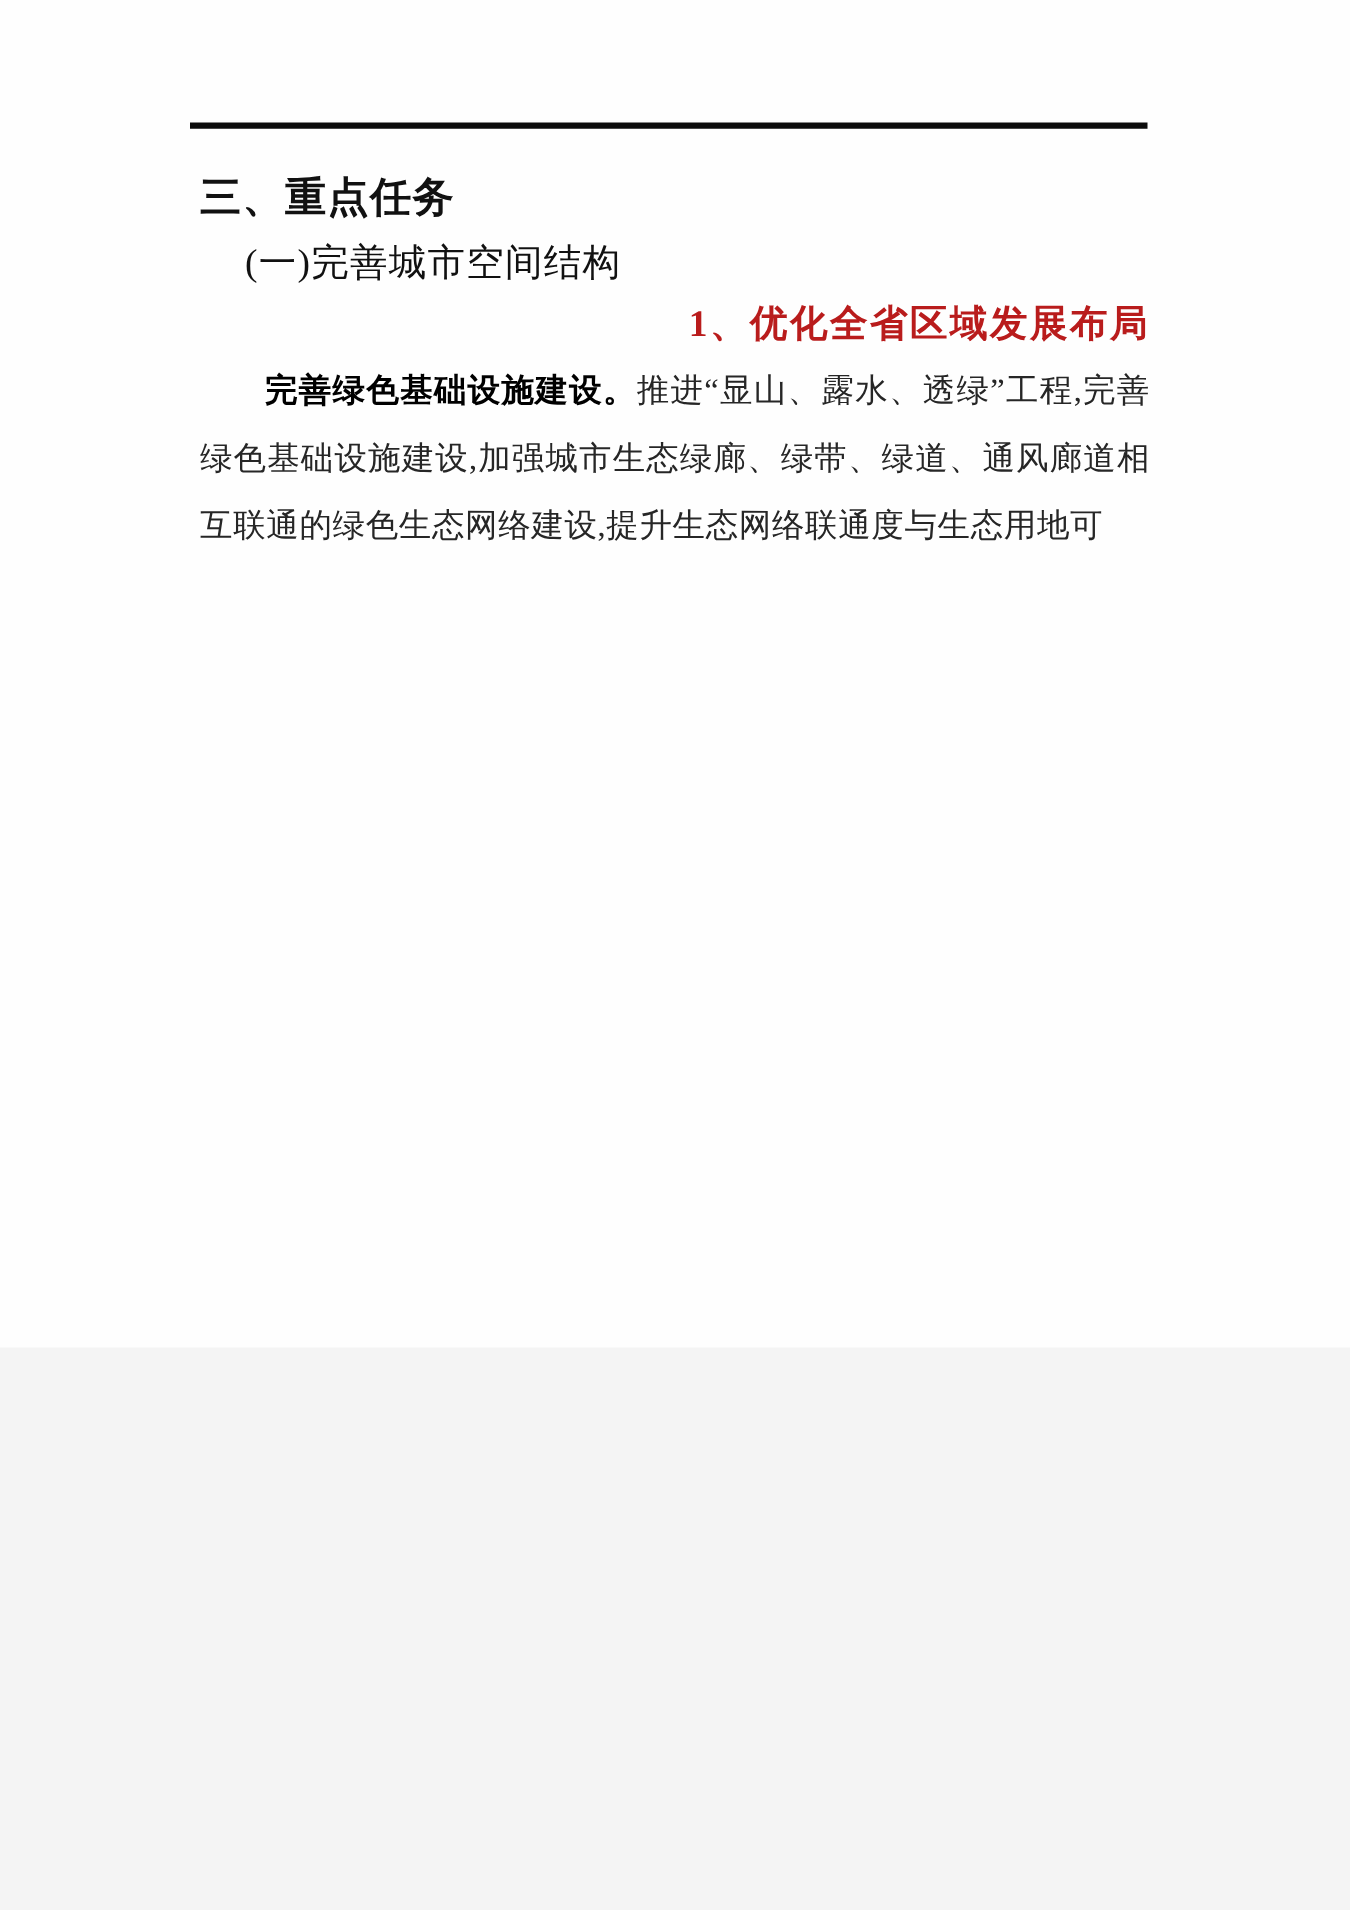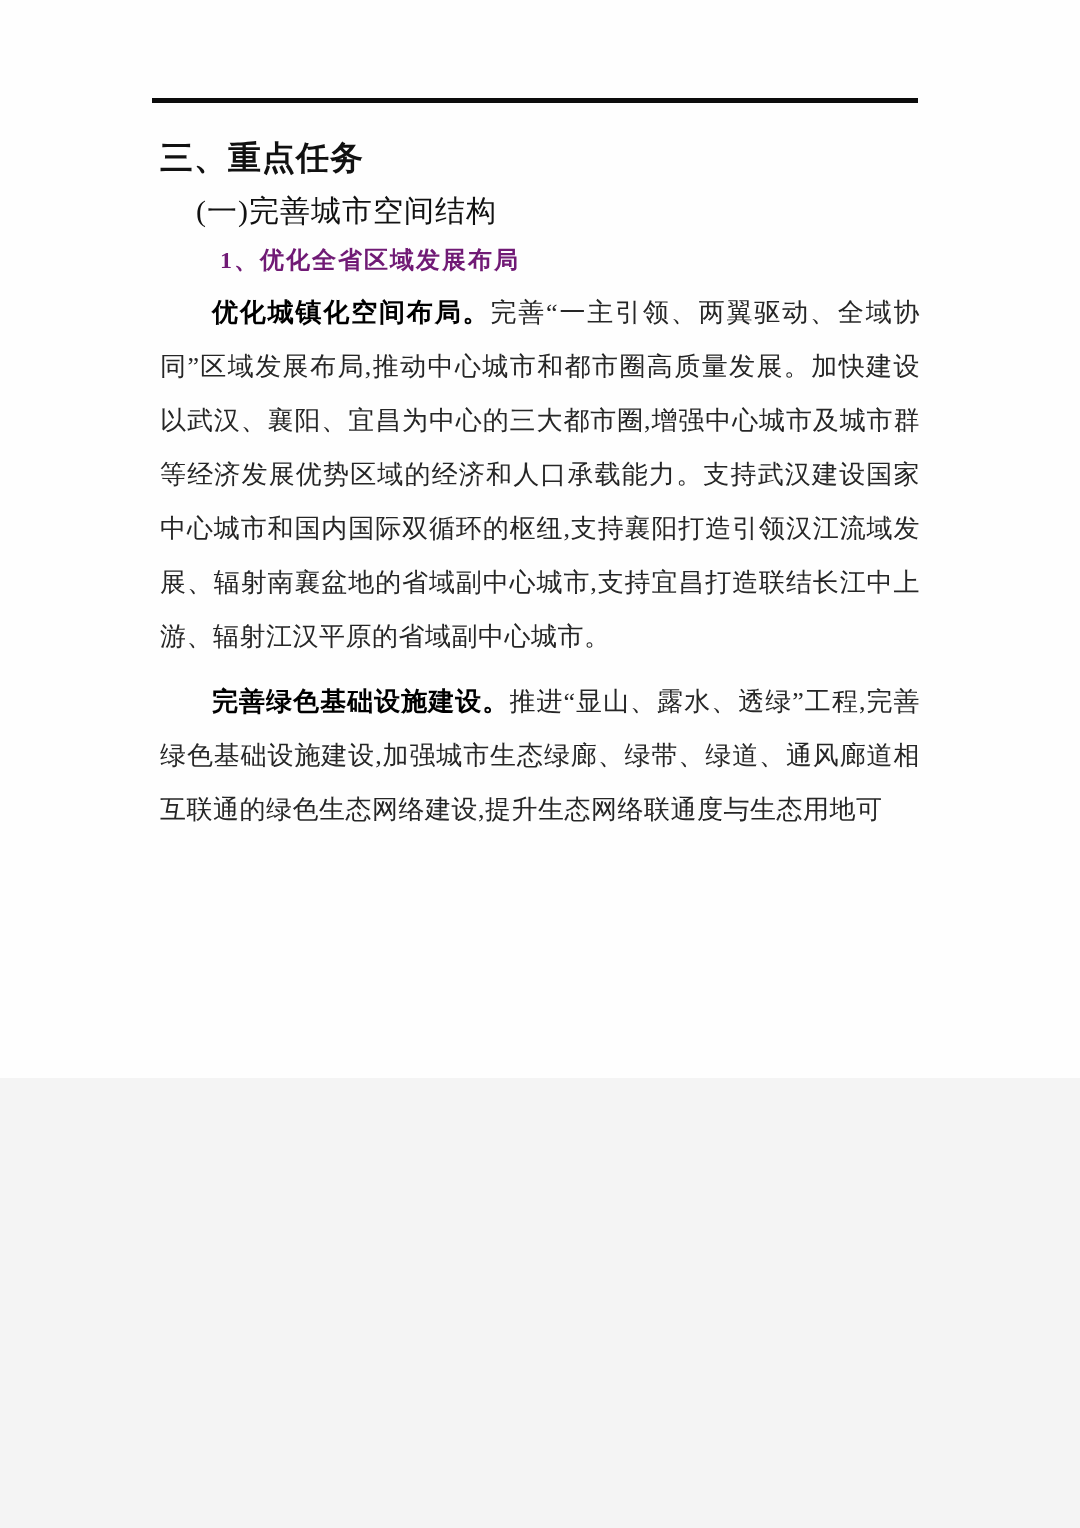--- a/index.html
+++ b/index.html
@@ -45,25 +45,26 @@
     padding-left: 36px;
     font-size: 30px;
     line-height: 40px;
     font-weight: 400;
     color: #111;
     letter-spacing: 1px;
   }
   h3.topic-title {
     margin: 9px 0 5px 0;
     padding-left: 60px;
-    font-size: 24px;
+    font-size: 30px;
     line-height: 40px;
     font-weight: 700;
-    color: #701a75;
+    color: #b91c1c;
     letter-spacing: 2px;
+    text-align: right;
   }
   h3.topic-title.second {
     margin-top: 0;
   }
   p.para {
     margin: 0 0 10px 0;
     font-size: 26px;
     line-height: 54px;
     text-indent: 52px;
     text-align: justify;
@@ -93,21 +94,20 @@
   <div class="content">
 
     <div class="top-rule"></div>
 
     <h1 class="sec-title">三、重点任务</h1>
 
     <h2 class="subsec-title">(一)完善城市空间结构</h2>
 
     <h3 class="topic-title">1、优化全省区域发展布局</h3>
 
-    <p class="para"><span class="lead">优化城镇化空间布局。</span><span>完善“一主引领、两翼驱动、全域协同”区域发展布局,推动中心城市和都市圈高质量发展。加快建设以武汉、襄阳、宜昌为中心的三大都市圈,增强中心城市及城市群等经济发展优势区域的经济和人口承载能力。支持武汉建设国家中心城市和国内国际双循环的枢纽,支持襄阳打造引领汉江流域发展、辐射南襄盆地的省域副中心城市,支持宜昌打造联结长江中上游、辐射江汉平原的省域副中心城市。</span></p>
 
 
 
 
     <p class="para"><span class="lead">完善绿色基础设施建设。</span><span>推进“显山、露水、透绿”工程,完善绿色基础设施建设,加强城市生态绿廊、绿带、绿道、通风廊道相互联通的绿色生态网络建设,提升生态网络联通度与生态用地可</span></p>
 
   </div>
 
   <div class="page-number">- 7 -</div>
 </div>

